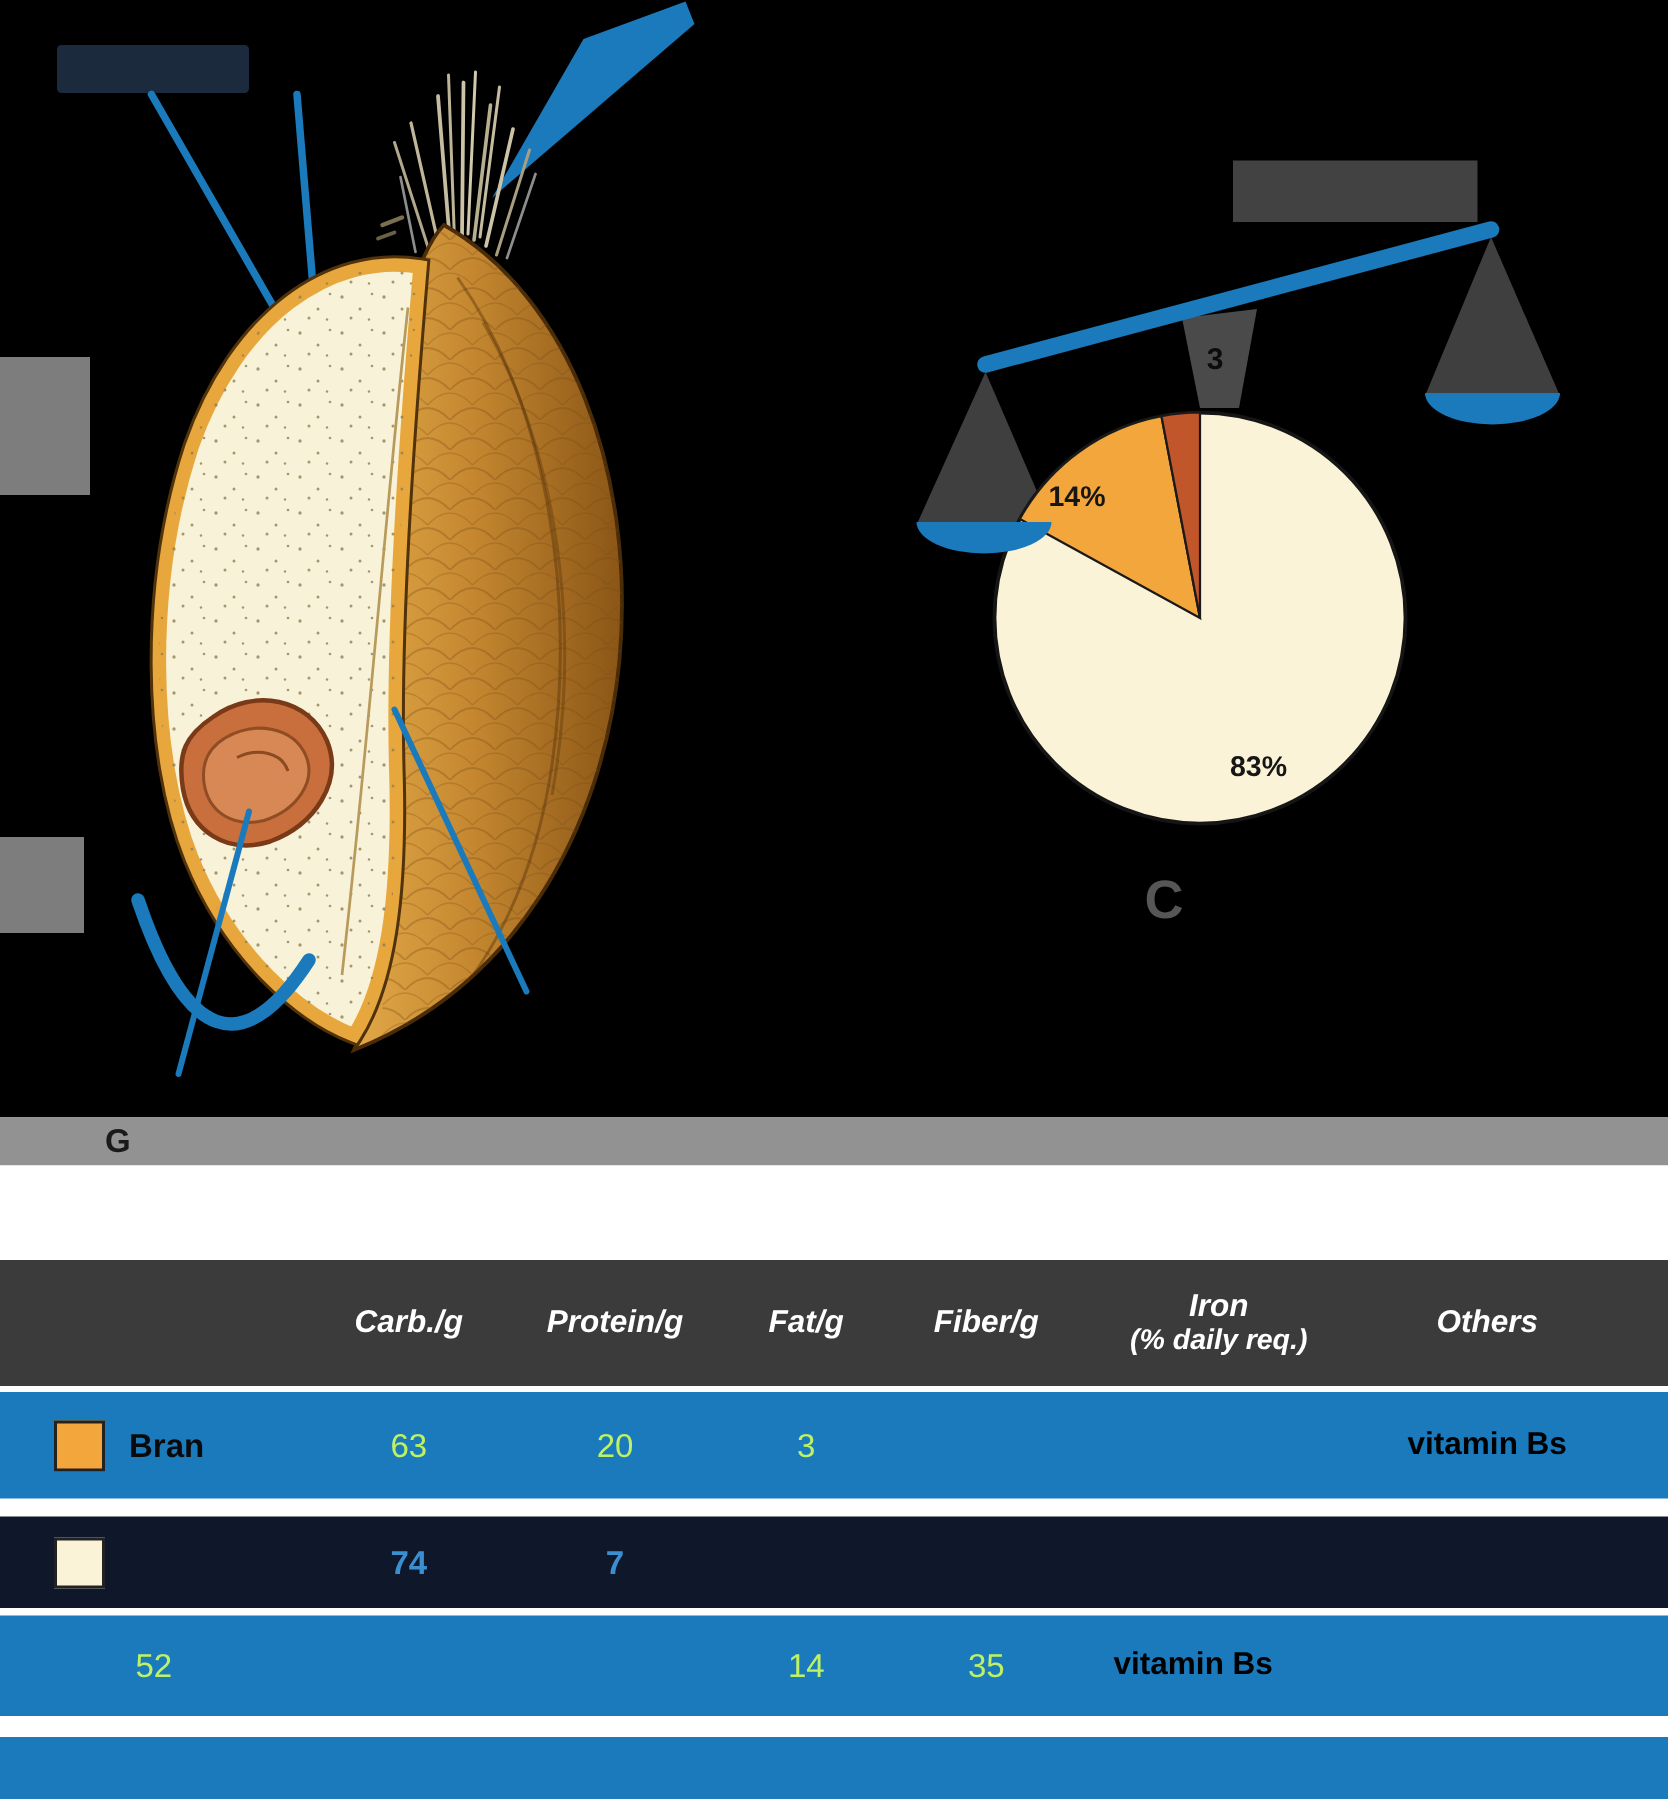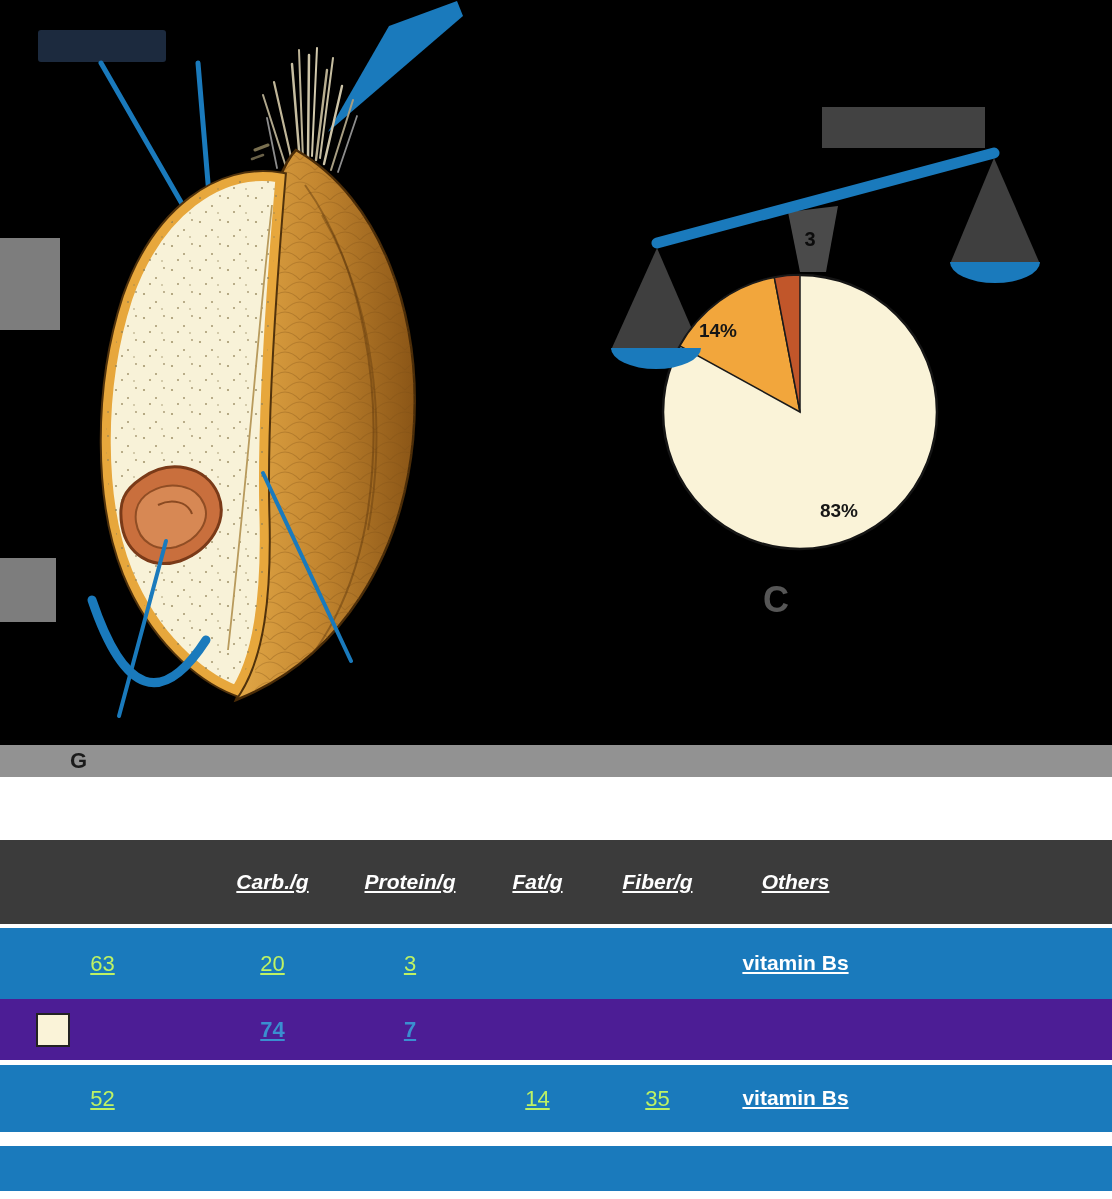--- a/index.html
+++ b/index.html
@@ -8,37 +8,37 @@
 
   
   .band{height:32px;background:#929292;display:flex;align-items:center;}
   .band .frag{margin-left:70px;font-size:22px;font-weight:700;color:#1a1a1a;}
 
   .gap-top{height:63px;background:#fff;}
 
   
   .trow{display:grid;grid-template-columns:205px 135px 140px 115px 125px 185px 207px;
         align-items:center;}
-  .cell{text-align:center;text-decoration:underline;}
+  .cell{text-align:center;}
   .others-cell{padding-right:34px;}
   .thead{height:84px;background:#3b3b3b;color:#fff;font-style:italic;font-weight:600;font-size:21px;}
   .thead .iron span{display:block;line-height:1.15;}
   .thead .iron span:last-child{font-size:19px;}
   .r1{height:71px;background:#1a7abc;margin-top:4px;}
-  .r2{height:61px;background:#4c1d95;margin-top:0;}
+  .r2{height:61px;background:#0f172a;margin-top:12px;}
   .r3{height:67px;background:#1a7abc;margin-top:5px;}
   .name-cell{display:flex;align-items:center;text-align:left;}
   .swatch{width:30px;height:30px;border:2px solid #222;margin-left:36px;flex:none;}
   .sw-bran{background:#f2a63c;}
   .sw-endo{background:#faf3d8;}
   .sw-germ{background:#c1562a;}
   .rname{margin-left:16px;font-weight:700;font-size:22px;color:#0a0a0a;}
   .val{font-size:22px;color:#bef264;}
   .r2 .val{color:#3a8fd0;font-weight:700;}
-  .others-w{color:#ffffff;font-weight:700;font-size:21px;line-height:1.25;}
+  .others-w{color:#000000;font-weight:700;font-size:21px;line-height:1.25;}
   .others-w span{display:block;}
   .footer-bar{height:45px;background:#1a7abc;margin-top:14px;}
 </style>
 </head>
 <body>
 
 <svg id="figure" width="1112" height="745" viewBox="0 0 1112 745">
   <defs>
     <linearGradient id="huskGrad" x1="0" y1="0" x2="1" y2="0">
       <stop offset="0" stop-color="#e2a847"></stop>
@@ -151,24 +151,32 @@
 
 <div class="gap-top"></div>
 
 <div>
   <div class="trow thead">
     <div class="cell name-cell"></div>
     <div class="cell">Carb./g</div>
     <div class="cell">Protein/g</div>
     <div class="cell">Fat/g</div>
     <div class="cell">Fiber/g</div>
+    <div class="cell iron">
+      <span>Iron</span>
+      <span>(% daily req.)</span>
+    </div>
     <div class="cell others-cell">Others</div>
   </div>
 
   <div class="trow r1">
+    <div class="cell name-cell">
+      <div class="swatch sw-bran"></div>
+      <span class="rname">Bran</span>
+    </div>
     <div class="cell val">63</div>
     <div class="cell val">20</div>
     <div class="cell val">3</div>
     <div class="cell val"></div>
     <div class="cell val"></div>
     <div class="cell others-cell others-w">vitamin Bs</div>
   </div>
 
   <div class="trow r2">
     <div class="cell name-cell">

